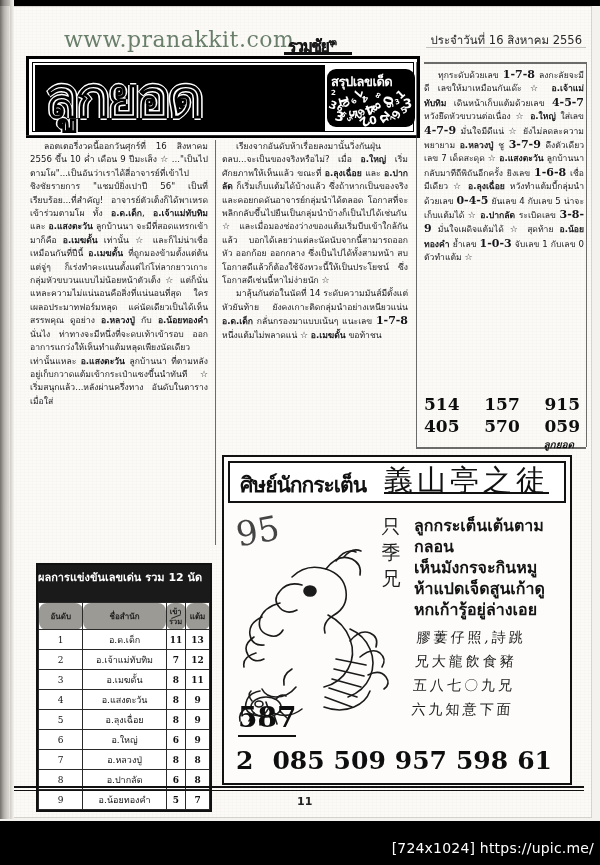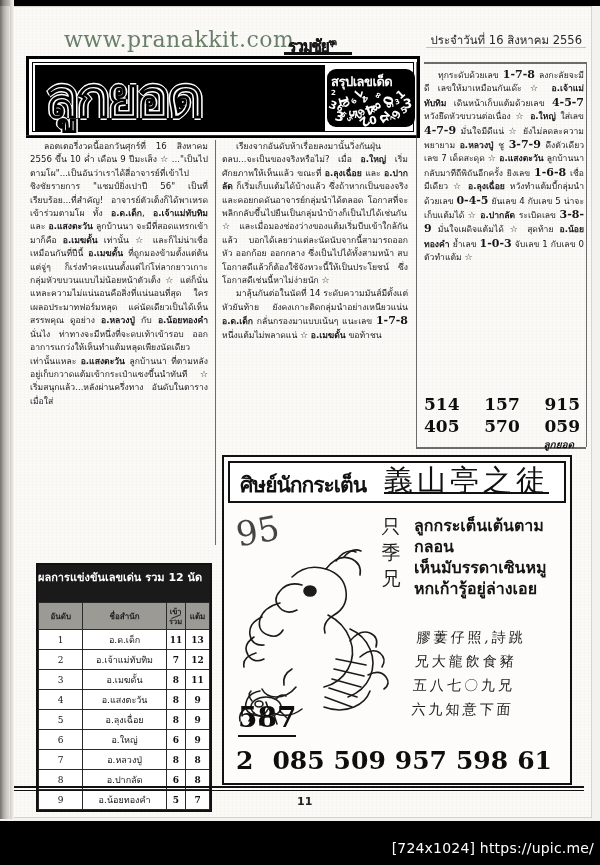--- a/index.html
+++ b/index.html
@@ -146,20 +146,21 @@
     font-size:11px;font-weight:bold;padding:3px 0 16px;letter-spacing:0px;
   }
   table.res{border-collapse:collapse;width:100%;}
   table.res th,table.res td{
     border:1px solid #2a2a2a;text-align:center;
     font-size:9px;color:#111;padding:2px 0;height:15px;
   }
   table.res thead th{
     background:#9c9a95;color:#1c1c1c;font-size:8px;font-weight:bold;height:22px;
     position:relative;
+    border-radius:8px;
   }
   table.res thead th.slash:after{
     content:"";position:absolute;left:4px;right:4px;top:50%;
     border-top:1px solid #2e2e2e;transform:rotate(-22deg);
   }
   .th-a{position:absolute;left:3px;top:2px;font-size:7.5px;}
   .th-b{position:absolute;right:3px;bottom:2px;font-size:7.5px;}
   td.nm{text-align:left;padding-left:6px;font-size:9px;}
   td.bg{font-family:"DejaVu Serif","Liberation Serif",serif;font-weight:bold;font-size:11px;}
   td.rk{font-family:"DejaVu Serif","Liberation Serif",serif;font-size:11px;}
@@ -436,21 +437,22 @@
         </g>
       </svg>
 
       <div class="vcn" id="vcn">
           <div>只</div>
           <div>季</div>
           <div>兄</div>
         </div>
       <div class="poem" id="poem">
           <div>ลูกกระเต็นเต้นตามกลอน</div>
-          <div>เห็นมับรรดาเซินหมู</div>
+          <div>เห็นมังกรจะกินหมู</div>
+          <div>ห้าแปดเจ็ดสูนเก้าดู</div>
           <div>หกเก้ารู้อยู่ล่างเอย</div>
         </div>
       <div class="cnpoem" id="cnpoem">
           <div>膠蔞仔照,詩跳</div>
           <div>兄大龍飲食豬</div>
           <div>五八七〇九兄</div>
           <div>六九知意下面</div>
         </div>
 
       <div class="bignum">

